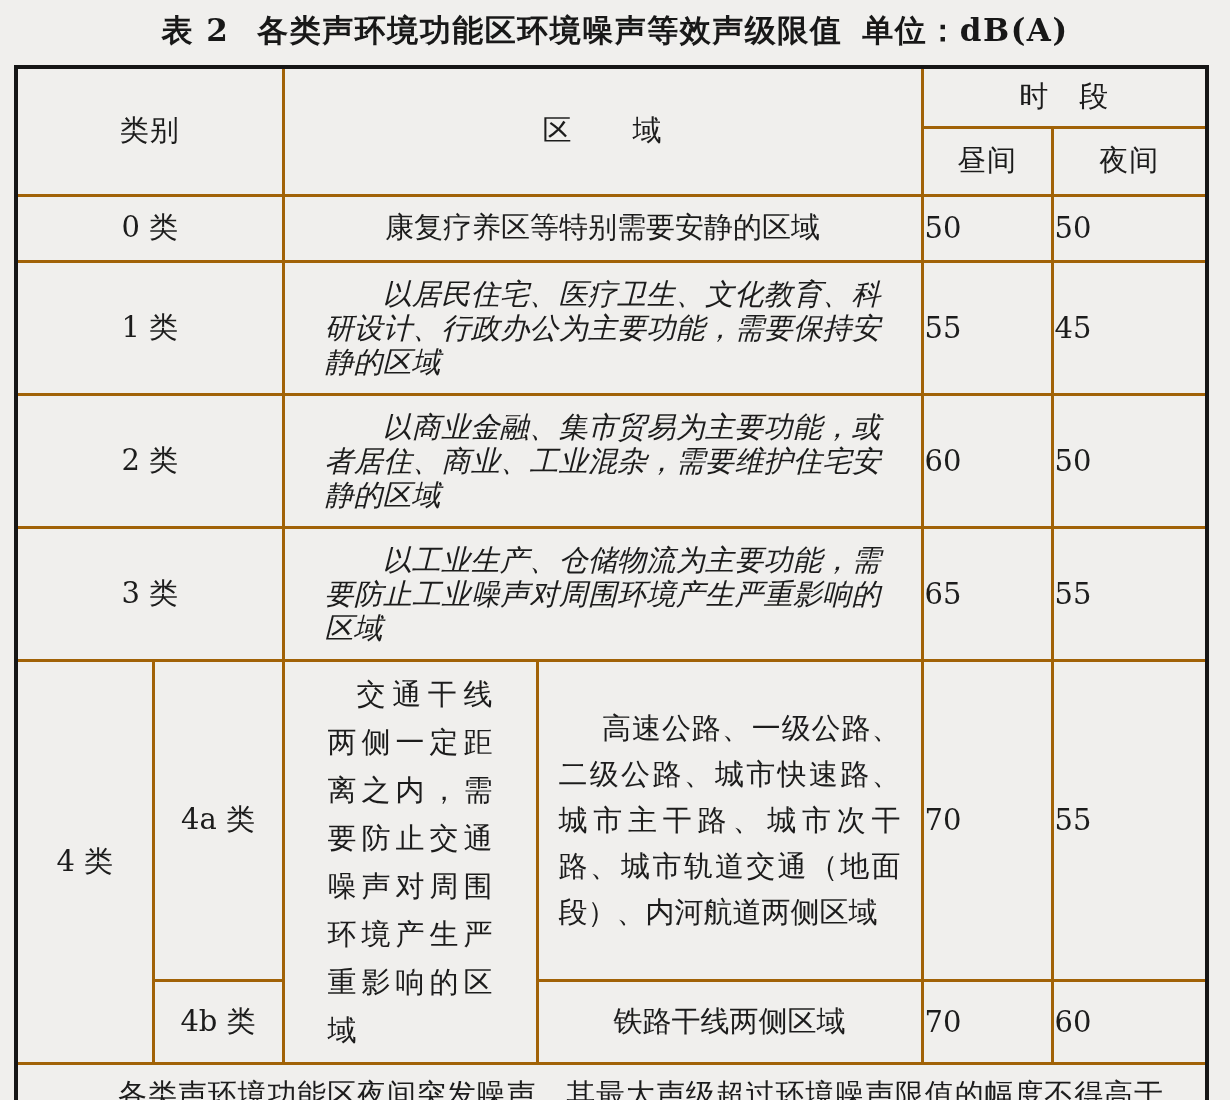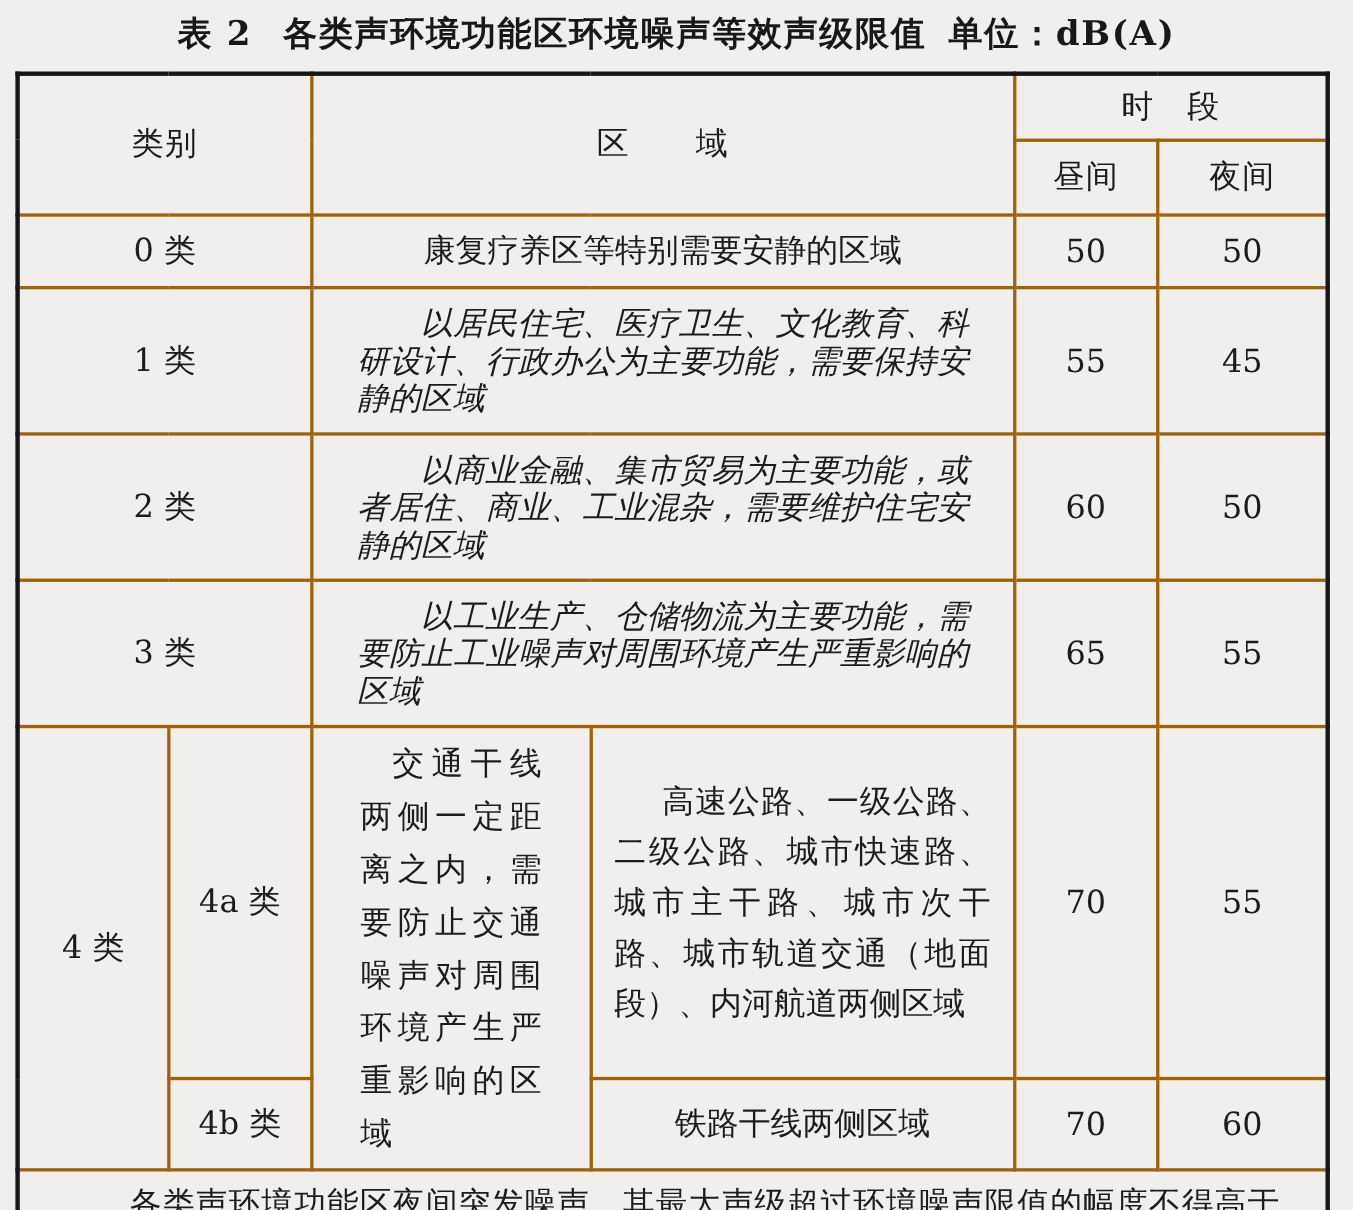--- a/index.html
+++ b/index.html
@@ -60,21 +60,20 @@
   .c-head {
     text-align: center;
     font-size: 30px;
     letter-spacing: 1px;
   }
   .c-cat {
     text-align: center;
     font-size: 30px;
   }
   .c-num {
-    text-align: center;
     font-size: 30px;
   }
   .c-region {
     text-align: justify;
     text-indent: 2em;
     padding: 14px 40px;
     line-height: 34px;
     font-style: italic;
   }
   .c-region-center {

